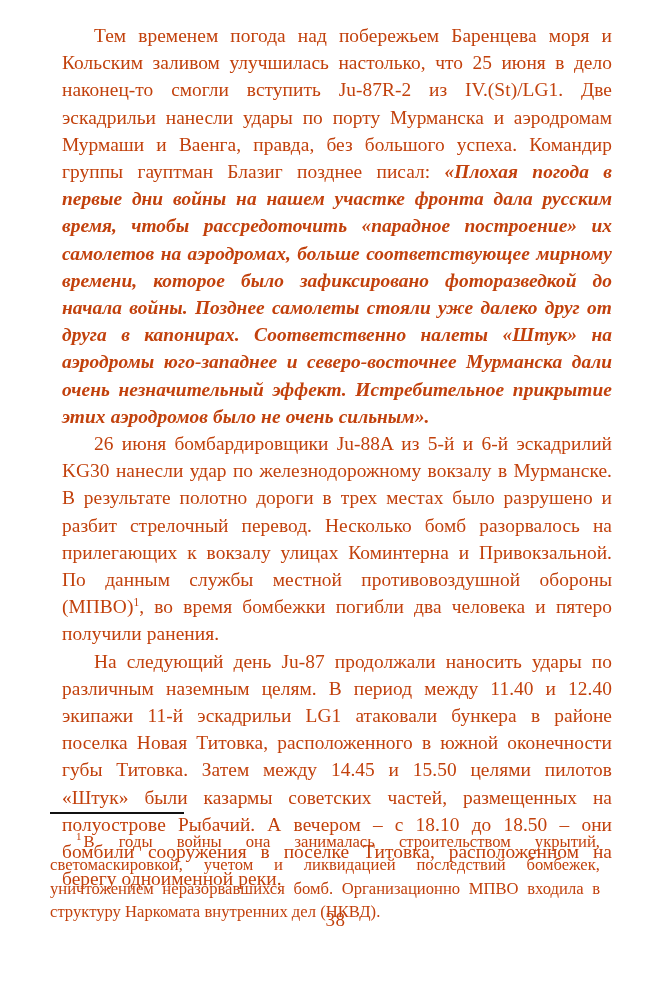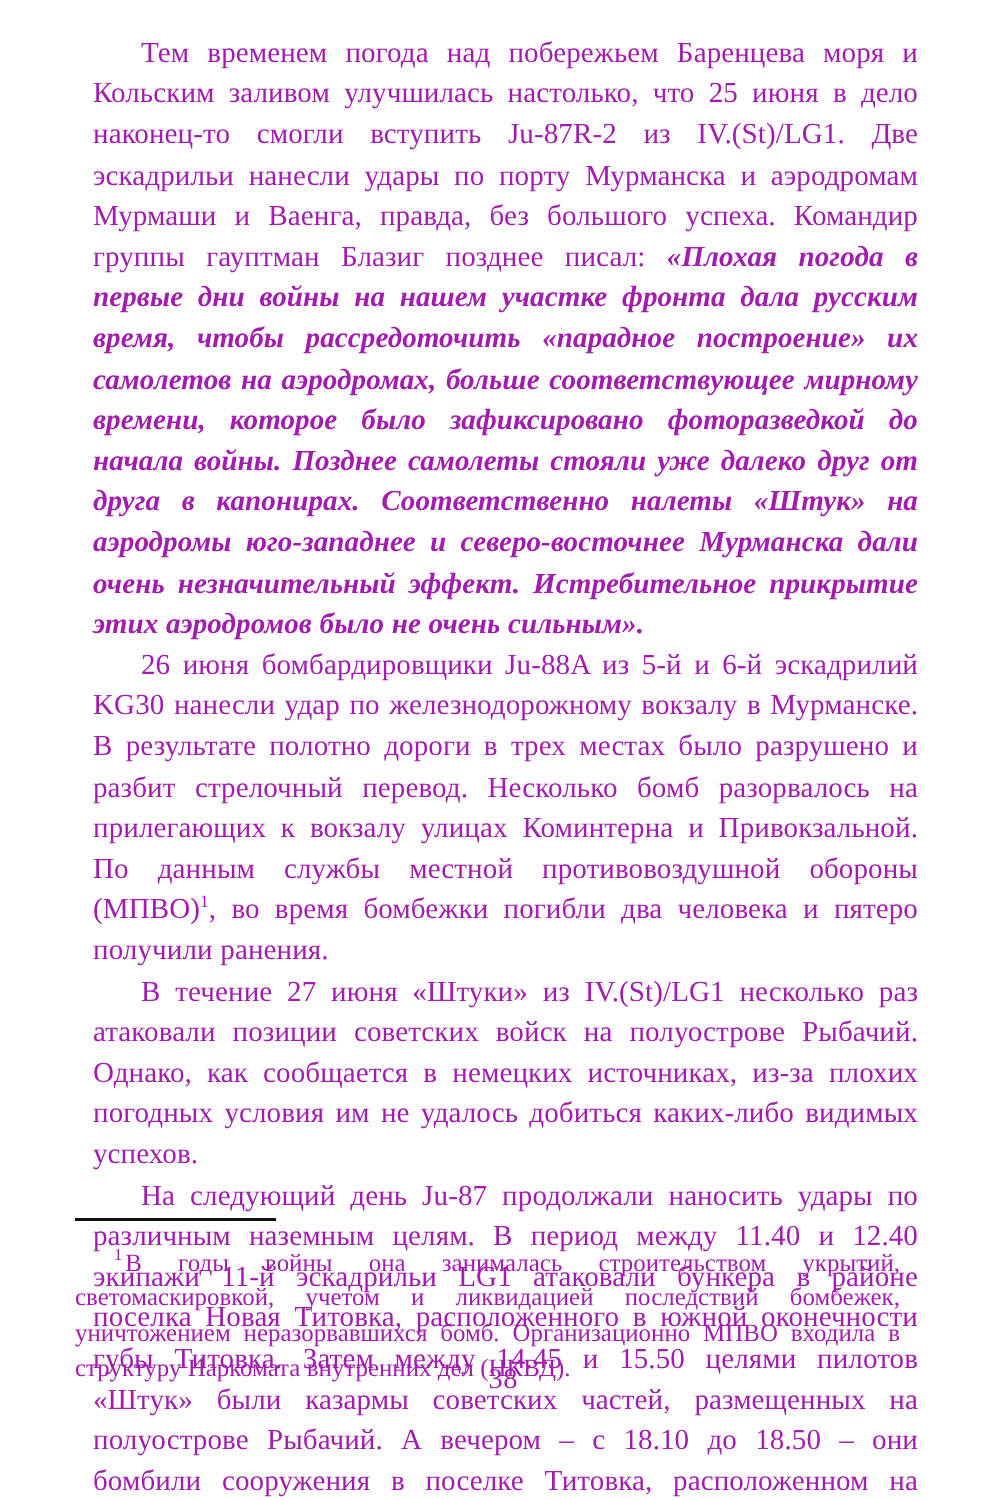--- a/index.html
+++ b/index.html
@@ -7,21 +7,21 @@
     padding: 0;
     background: #ffffff;
   }
   .page {
     position: relative;
     width: 671px;
     height: 1000px;
     background: #ffffff;
     overflow: hidden;
     font-family: "Liberation Serif", "DejaVu Serif", serif;
-    color: #a21caf;
+    color: #c2410c;
   }
   .textblock {
     position: absolute;
     left: 62px;
     top: 22px;
     width: 550px;
   }
   p.para {
     margin: 0;
     text-align: justify;
@@ -81,21 +81,20 @@
 <body>
 
 <div class="page">
 
   <div class="textblock">
 
     <p class="para quote-para"><span>Тем временем погода над побережьем Баренцева моря и Кольским заливом улучшилась настолько, что 25 июня в дело наконец-то смогли вступить Ju-87R-2 из IV.(St)/LG1. Две эскадрильи нанесли удары по порту Мурманска и аэродромам Мурмаши и Ваенга, правда, без большого успеха. Командир группы гауптман Блазиг позднее писал: </span><span class="q">«Плохая погода в первые дни войны на нашем участке фронта дала русским время, чтобы рассредоточить «парадное построение» их самолетов на аэродромах, больше соответствующее мирному времени, которое было зафиксировано фоторазведкой до начала войны. Позднее самолеты стояли уже далеко друг от друга в капонирах. Соответственно налеты «Штук» на аэродромы юго-западнее и северо-восточнее Мурманска дали очень незначительный эффект. Истребительное прикрытие этих аэродромов было не очень сильным».</span></p>
 
     <p class="para"><span>26 июня бомбардировщики Ju-88A из 5-й и 6-й эскадрилий KG30 нанесли удар по железнодорожному вокзалу в Мурманске. В результате полотно дороги в трех местах было разрушено и разбит стрелочный перевод. Несколько бомб разорвалось на прилегающих к вокзалу улицах Коминтерна и Привокзальной. По данным службы местной противовоздушной обороны (МПВО)</span><sup class="fnref">1</sup><span>, во время бомбежки погибли два человека и пятеро получили ранения.</span></p>
 
-    <p class="para">В течение 27 июня «Штуки» из IV.(St)/LG1 несколько раз атаковали позиции советских войск на полуострове Рыбачий. Однако, как сообщается в немецких источниках, из-за плохих погодных условия им не удалось добиться каких-либо видимых успехов.</p>
 
     <p class="para">На следующий день Ju-87 продолжали наносить удары по различным наземным целям. В период между 11.40 и 12.40 экипажи 11-й эскадрильи LG1 атаковали бункера в районе поселка Новая Титовка, расположенного в южной оконечности губы Титовка. Затем между 14.45 и 15.50 целями пилотов «Штук» были казармы советских частей, размещенных на полуострове Рыбачий. А вечером – с 18.10 до 18.50 – они бомбили сооружения в поселке Титовка, расположенном на берегу одноименной реки.</p>
 
   </div>
 
   <div class="footnote-wrap">
     <div class="footnote-rule"></div>
     <p class="footnote"><sup>1</sup><span>В  годы войны она занималась строительством укрытий, светомаскировкой, учетом и ликвидацией последствий бомбежек, уничтожением неразорвавшихся бомб. Организационно МПВО входила в структуру Наркомата внутренних дел (НКВД).</span></p>
   </div>
 

